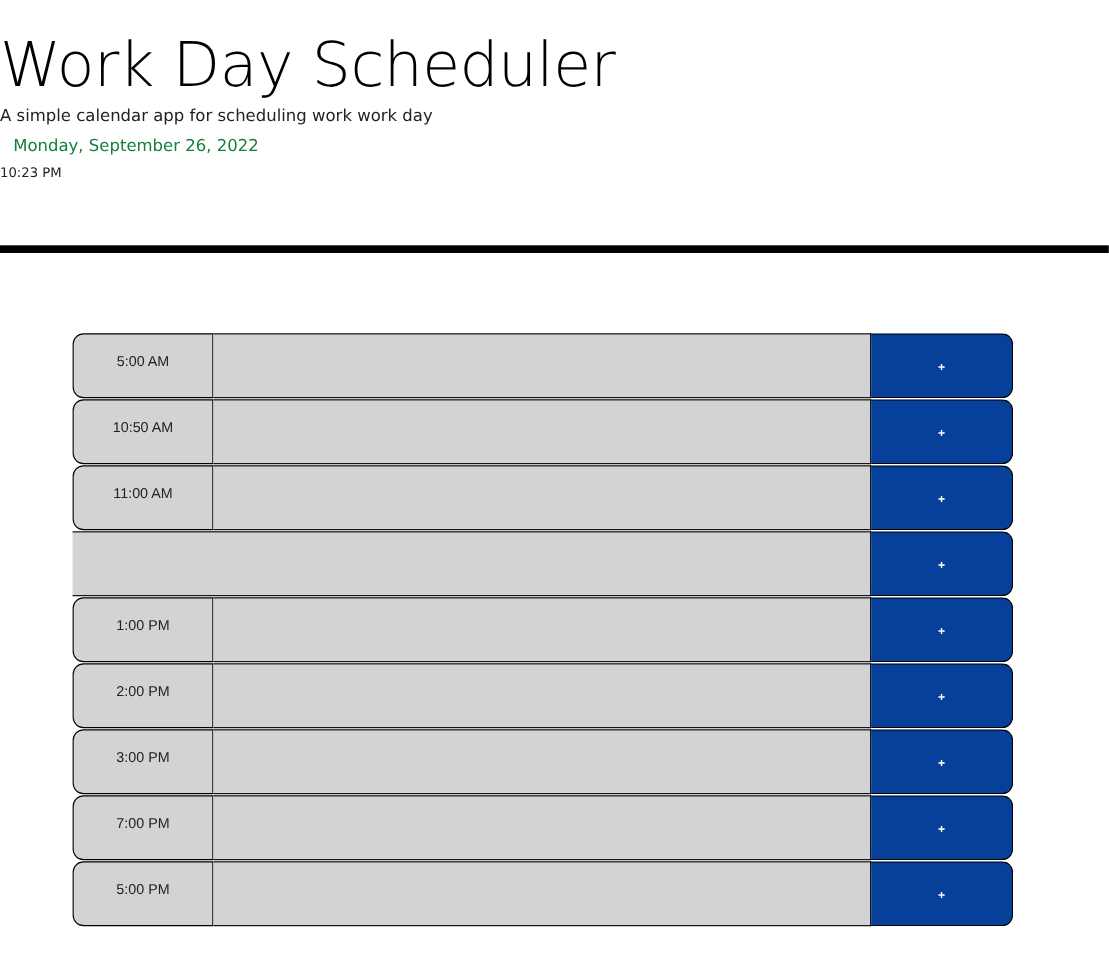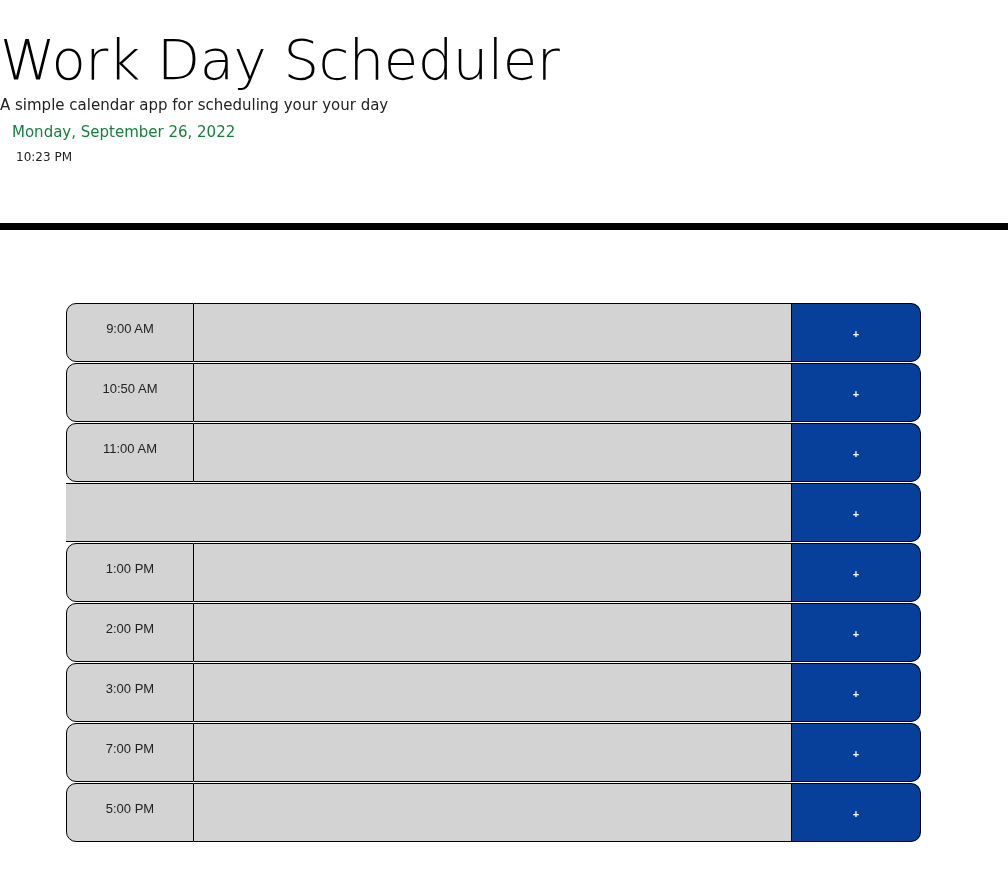--- a/index.html
+++ b/index.html
@@ -18,21 +18,21 @@
     .subtitle {
       position: absolute; top: 95px; left: 0; width: 100%;
       font-size: 15px; line-height: 20px; color: #222;
     }
     .current-day {
       position: absolute; top: 122px; left: 12px; width: 100%;
       font-size: 15px; line-height: 20px; color: #15803d;
     }
     .current-time {
       position: absolute; top: 149px; left: 0; width: 100%;
-      font-size: 12px; line-height: 16px; color: #222; padding-left: 16px;
+      font-size: 12px; line-height: 16px; color: #222;
     }
 
     .container {
       position: absolute; left: 66px; top: 303px; width: 855px;
     }
     .time-block {
       display: flex; height: 59px; margin-bottom: 1px;
     }
     .hour {
       width: 128px; height: 59px;
@@ -62,28 +62,28 @@
       cursor: pointer;
       display: flex; align-items: center; justify-content: center;
       padding-top: 2px;
     }
   </style>
 </head>
 <body>
 
 <header class="jumbotron">
   <h1 class="title">Work Day Scheduler</h1>
-  <p class="subtitle">A simple calendar app for scheduling your your day</p>
+  <p class="subtitle">A simple calendar app for scheduling work work day</p>
   <p class="current-day">Monday, September 26, 2022</p>
   <p class="current-time">10:23 PM</p>
 </header>
 
 <div class="container">
   <div class="time-block">
-    <div class="hour">9:00 AM</div>
+    <div class="hour">5:00 AM</div>
     <textarea class="description" style=""></textarea>
     <button class="saveBtn">
         <span>+</span>
       </button>
   </div>
   <div class="time-block">
     <div class="hour">10:50 AM</div>
     <textarea class="description" style=""></textarea>
     <button class="saveBtn">
         <span>+</span>

